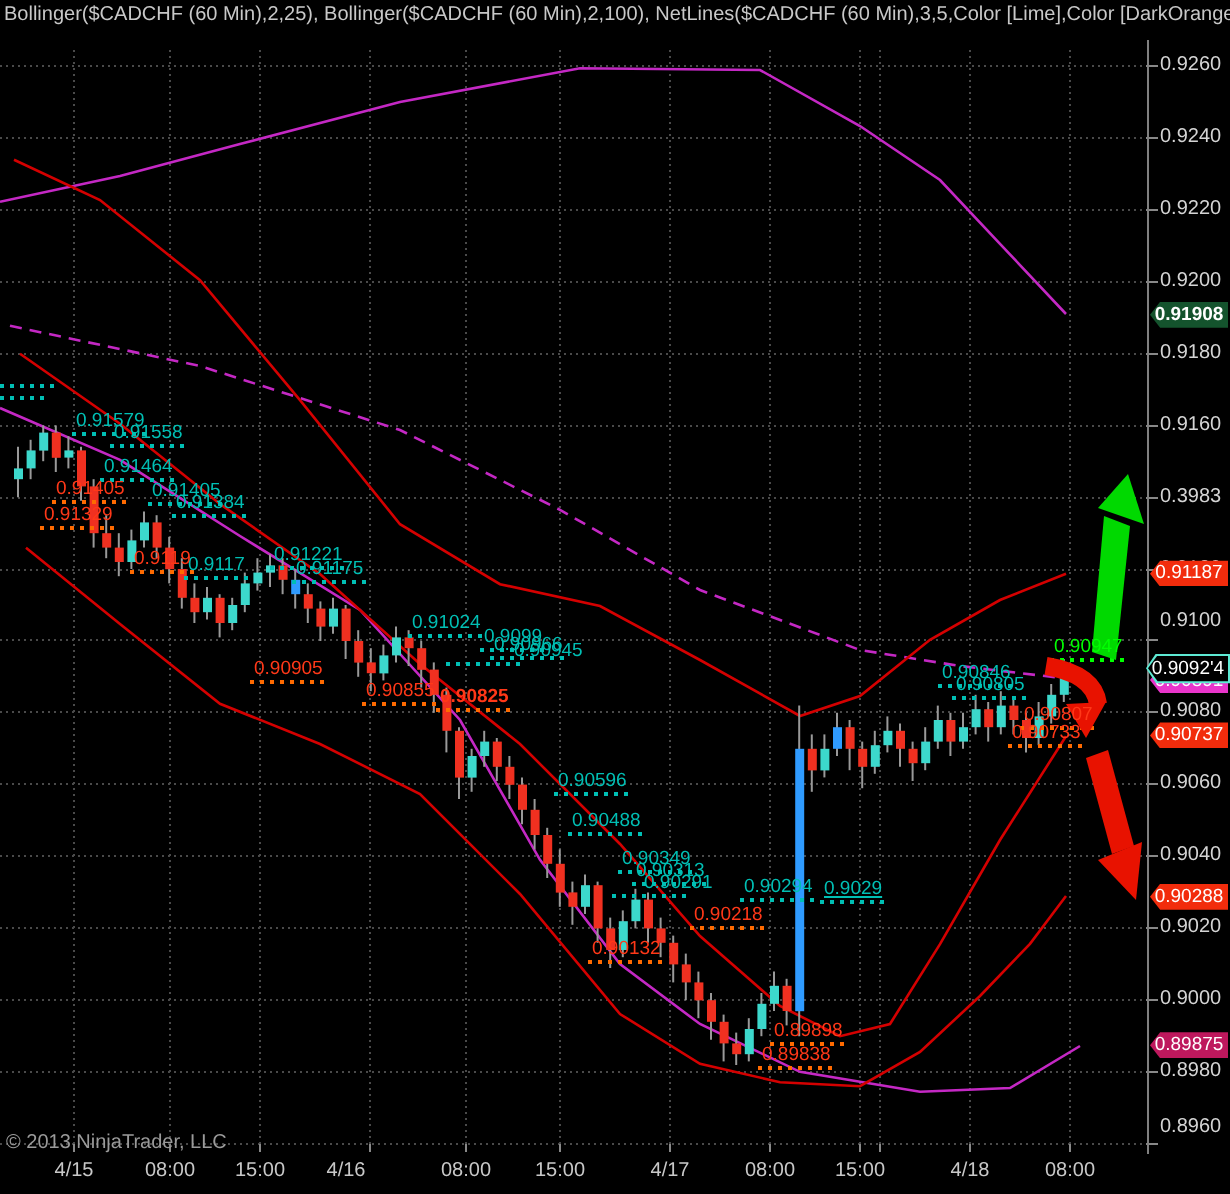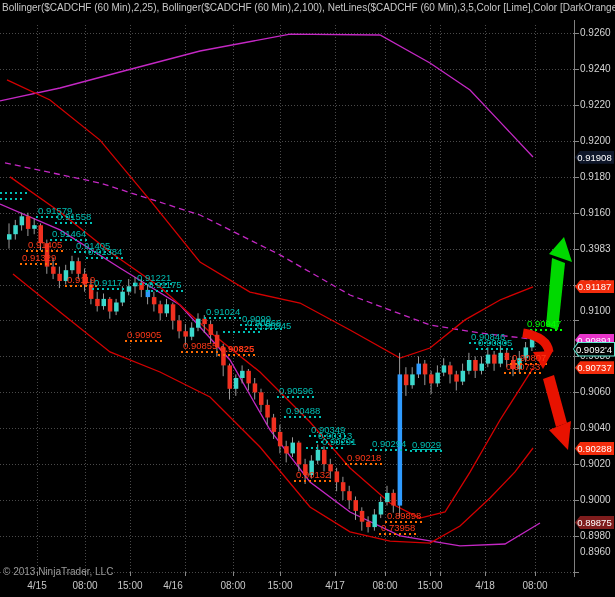--- a/index.html
+++ b/index.html
@@ -8,21 +8,21 @@
   #title{position:absolute;left:2px;top:2px;width:613px;height:14px;font-size:10px;
          color:#c8c8c8;white-space:nowrap;overflow:hidden;}
   #plot{position:absolute;left:0;top:0;}
   .nl{position:absolute;font-size:9.5px;line-height:11px;white-space:nowrap;z-index:2;}
   .ptick{position:absolute;left:580px;font-size:10px;color:#d4d4d4;z-index:1;}
   .ttick{position:absolute;top:580px;width:34px;text-align:center;font-size:10px;color:#c8c8c8;}
   .badge{position:absolute;left:575px;width:39px;height:13px;color:#fff;font-size:9.5px;
          line-height:13px;text-align:center;
          clip-path:polygon(0 50%,13% 0,100% 0,100% 100%,13% 100%);}
   .lastwrap{position:absolute;left:573px;width:42px;height:15px;background:#5eead4;
-         clip-path:polygon(0 50%,12% 0,100% 0,100% 100%,12% 100%);z-index:6;margin-top:15px;}
+         clip-path:polygon(0 50%,12% 0,100% 0,100% 100%,12% 100%);z-index:6;}
   .lastin{position:absolute;left:1px;top:1px;width:40px;height:13px;background:#000;
          color:#fff;font-size:9.5px;line-height:13px;text-align:center;
          clip-path:polygon(0 50%,12% 0,100% 0,100% 100%,12% 100%);}
   #copyright{position:absolute;left:3px;top:566px;font-size:10px;color:#9a9a9a;z-index:2;}
 </style>
 </head>
 <body>
 
 <div id="app">
   <div id="title">Bollinger($CADCHF (60 Min),2,25), Bollinger($CADCHF (60 Min),2,100), NetLines($CADCHF (60 Min),3,5,Color [Lime],Color [DarkOrange],Color [Te</div>
@@ -322,21 +322,21 @@
       <div class="ptick" style="top: 206.667px;">0.9160</div>
       <div class="ptick" style="top: 242.6px;">0.3983</div>
       <div class="ptick" style="top: 278.533px;">0.9120</div>
       <div class="ptick" style="top: 305px; text-align: right;">0.9100</div>
       <div class="ptick" style="top: 350.4px;">0.9080</div>
       <div class="ptick" style="top: 386.333px;">0.9060</div>
       <div class="ptick" style="top: 422.267px;">0.9040</div>
       <div class="ptick" style="top: 458.2px;">0.9020</div>
       <div class="ptick" style="top: 494.133px;">0.9000</div>
       <div class="ptick" style="top: 530.067px;">0.8980</div>
-      <div class="ptick" style="top: 546px;">0.8960</div>
+      <div class="ptick" style="top: 558px;">0.8960</div>
       <div class="ttick" style="left: 20px;">4/15</div>
       <div class="ttick" style="left: 68px;">08:00</div>
       <div class="ttick" style="left: 113px;">15:00</div>
       <div class="ttick" style="left: 156px;">4/16</div>
       <div class="ttick" style="left: 216px;">08:00</div>
       <div class="ttick" style="left: 263px;">15:00</div>
       <div class="ttick" style="left: 318px;">4/17</div>
       <div class="ttick" style="left: 368px;">08:00</div>
       <div class="ttick" style="left: 413px;">15:00</div>
       <div class="ttick" style="left: 468px;">4/18</div>
@@ -364,28 +364,28 @@
       <div class="nl" style="left: 478px; top: 337px; color: rgb(0, 191, 180);">0.90805</div>
       <div class="nl" style="left: 28px; top: 239px; color: rgb(255, 56, 24);">0.91405</div>
       <div class="nl" style="left: 22px; top: 252px; color: rgb(255, 56, 24);">0.91329</div>
       <div class="nl" style="left: 67px; top: 274px; color: rgb(255, 56, 24);">0.9119</div>
       <div class="nl" style="left: 127px; top: 329px; color: rgb(255, 56, 24);">0.90905</div>
       <div class="nl" style="left: 183px; top: 340px; color: rgb(255, 56, 24);">0.90855</div>
       <div class="nl" style="left: 220px; top: 343px; color: rgb(255, 56, 24); font-weight: bold;">0.90825</div>
       <div class="nl" style="left: 347px; top: 452px; color: rgb(255, 56, 24);">0.90218</div>
       <div class="nl" style="left: 296px; top: 469px; color: rgb(255, 56, 24);">0.90132</div>
       <div class="nl" style="left: 387px; top: 510px; color: rgb(255, 56, 24);">0.89898</div>
-      <div class="nl" style="left: 381px; top: 522px; color: rgb(255, 56, 24);">0.73958</div>
+      <div class="nl" style="left: 381px; top: 522px; color: rgb(255, 56, 24);">0.89838</div>
       <div class="nl" style="left: 512px; top: 352px; color: rgb(255, 56, 24);">0.90807</div>
       <div class="nl" style="left: 506px; top: 361px; color: rgb(255, 56, 24);">0.90733</div>
       <div class="nl" style="left: 527px; top: 318px; color: rgb(0, 255, 0);">0.90947</div>
-      <div class="badge" style="top: 150.829px; background: #0f172a; z-index: 4;">0.91908</div>
+      <div class="badge" style="top: 150.829px; background: #14532d; z-index: 4; font-weight: bold;">0.91908</div>
       <div class="badge" style="top: 280.369px; background: rgb(242, 44, 12); z-index: 5;">0.91187</div>
       <div class="badge" style="top: 333.55px; background: rgb(233, 53, 203); z-index: 6;">0.90891</div>
       <div class="badge" style="top: 361.219px; background: rgb(242, 44, 12); z-index: 7;">0.90737</div>
       <div class="badge" style="top: 441.889px; background: rgb(242, 44, 12); z-index: 8;">0.90288</div>
-      <div class="badge" style="top: 516.092px; background: #7f1d1d; z-index: 9;">0.89875</div>
+      <div class="badge" style="top: 516.092px; background: #be185d; z-index: 9;">0.89875</div>
       <div class="lastwrap" style="top: 326.621px;">
         <div class="lastin">0.9092'4</div>
       </div>
     </div>
   <div id="copyright">© 2013 NinjaTrader, LLC</div>
 </div>
 
 </body></html>

